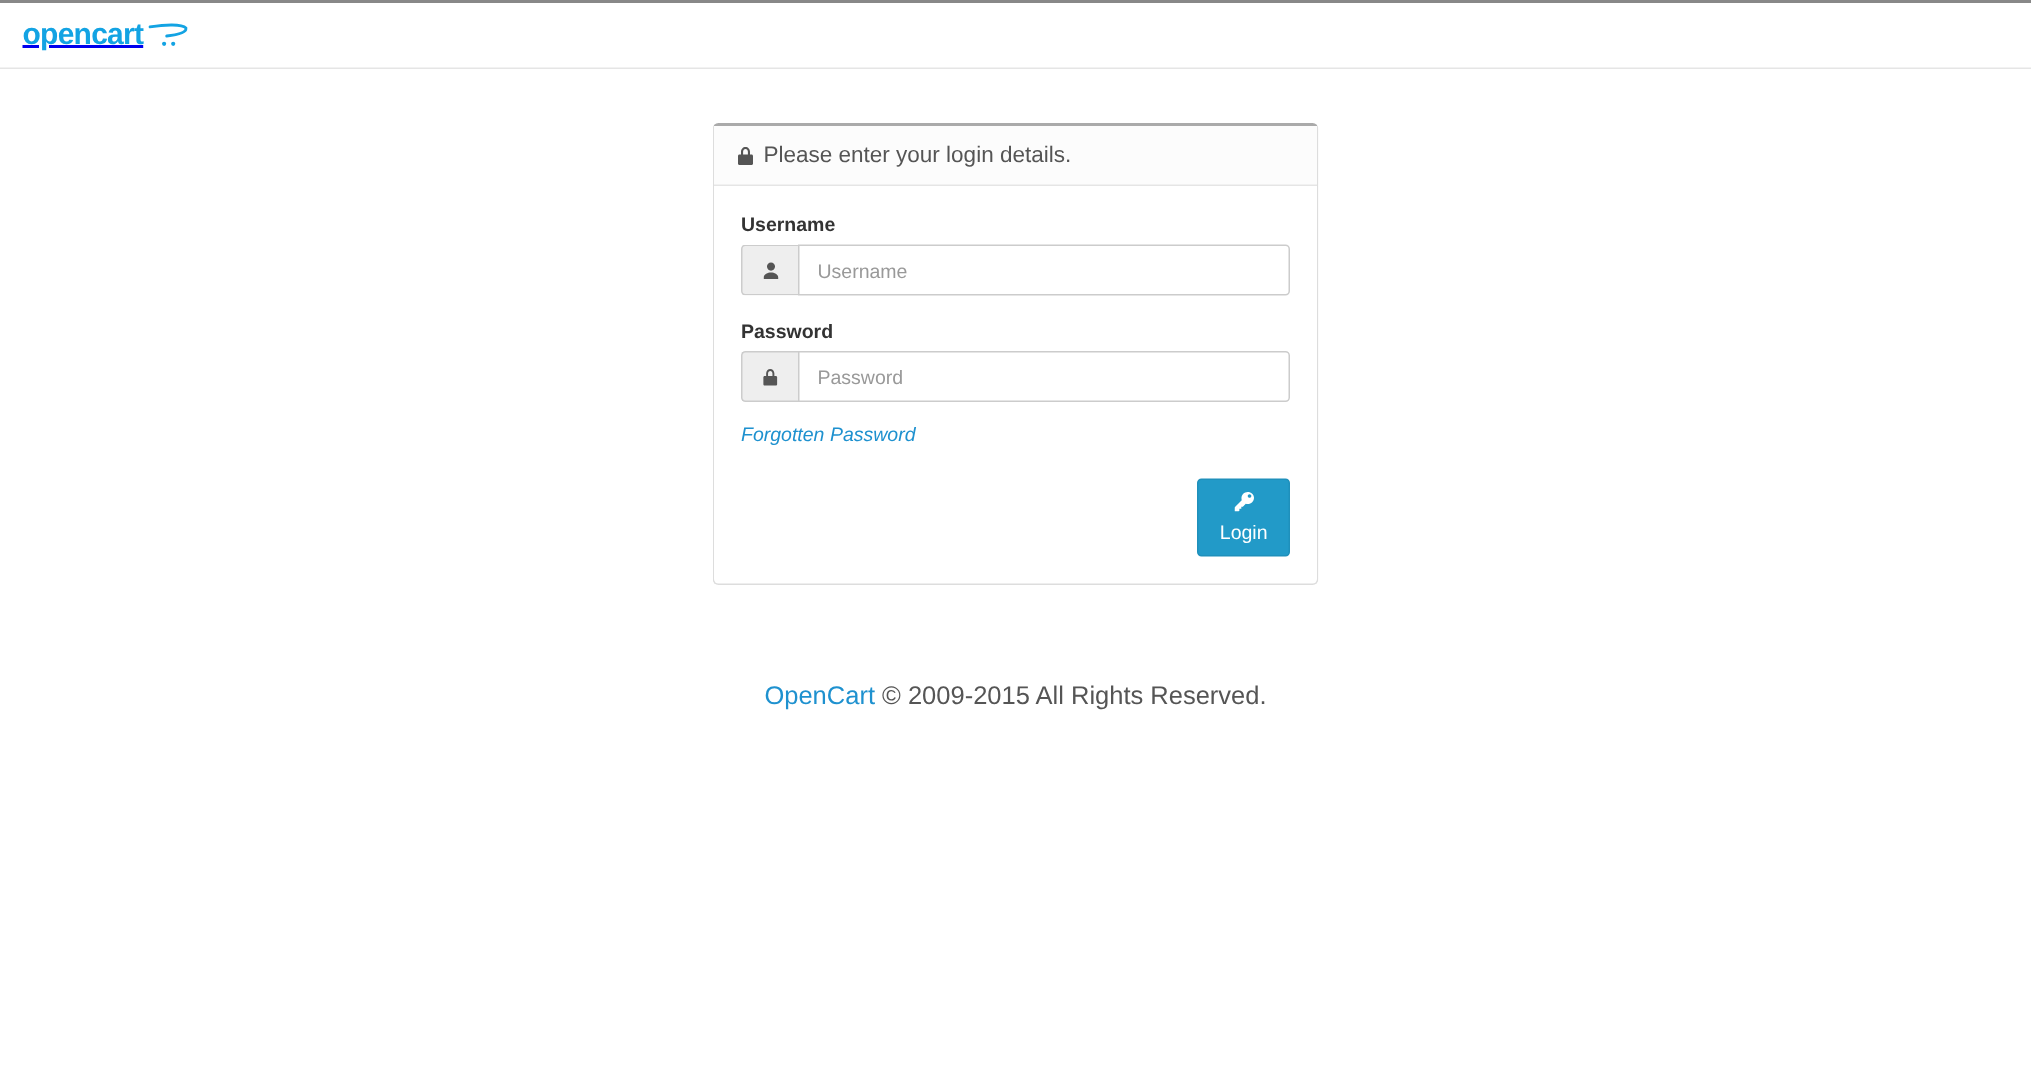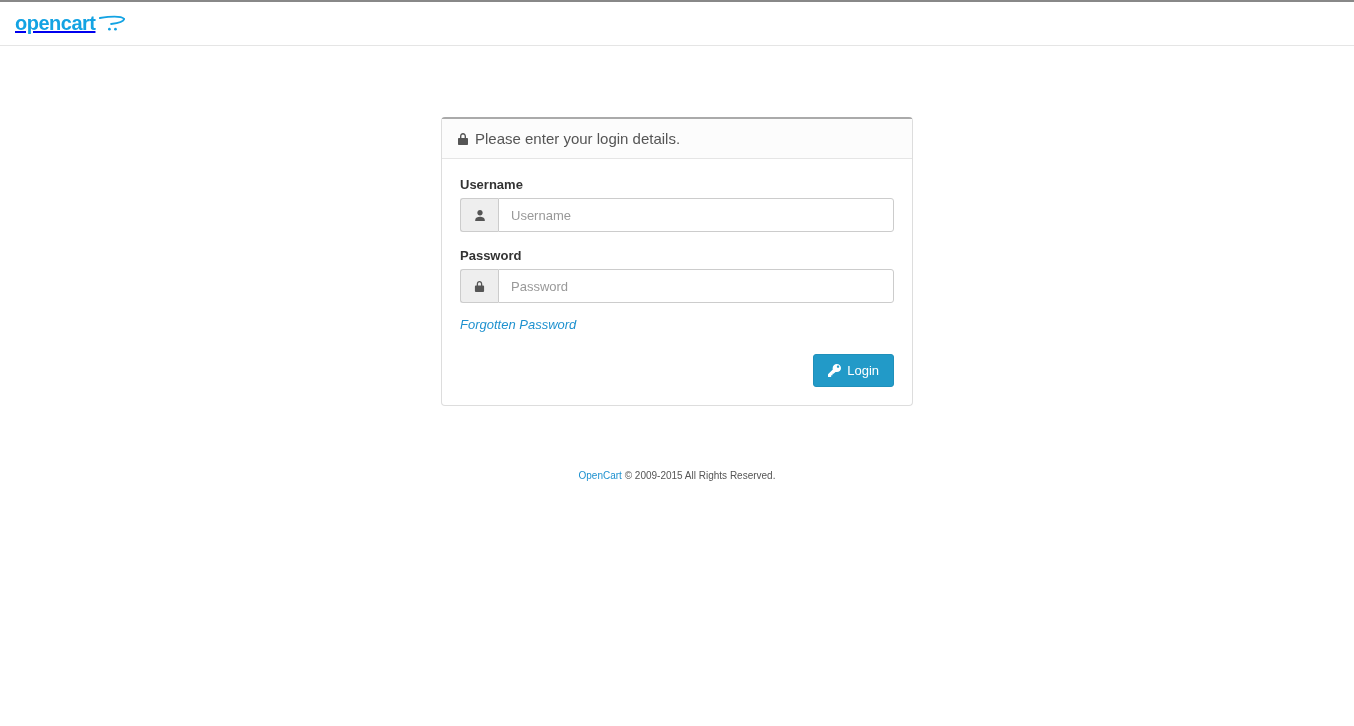--- a/index.html
+++ b/index.html
@@ -31,26 +31,25 @@
 .logo-cart {
   width: 26px;
   height: 18px;
 }
 .content {
   padding-top: 36px;
   display: flex;
   justify-content: center;
 }
 .panel {
-  width: 472px;
+  width: 404px;
   border: 1px solid #ddd;
   border-top: 2px solid #aaa;
   border-radius: 4px;
   background: #fff;
-  margin-top: 35px;
 }
 .panel-heading {
   padding: 11px 15px;
   background: #fcfcfc;
   border-bottom: 1px solid #e5e5e5;
   color: #555;
   display: flex;
   align-items: center;
   gap: 6px;
   font-size: 15px;
@@ -109,26 +108,27 @@
   display: inline-flex;
   align-items: center;
   gap: 6px;
   background: #229ac8;
   border: 1px solid #1f90bb;
   color: #fff;
   font-size: 13px;
   padding: 8px 14px;
   border-radius: 3px;
   cursor: pointer;
+  flex-direction: column;
 }
 .footer {
   text-align: center;
   margin-top: 64px;
   color: #555;
-  font-size: 10px;
+  font-size: 17px;
 }
 .footer a {
   color: #1e91cf;
   text-decoration: none;
 }
 svg { display: block; }
 </style>
 </head>
 <body>
 

